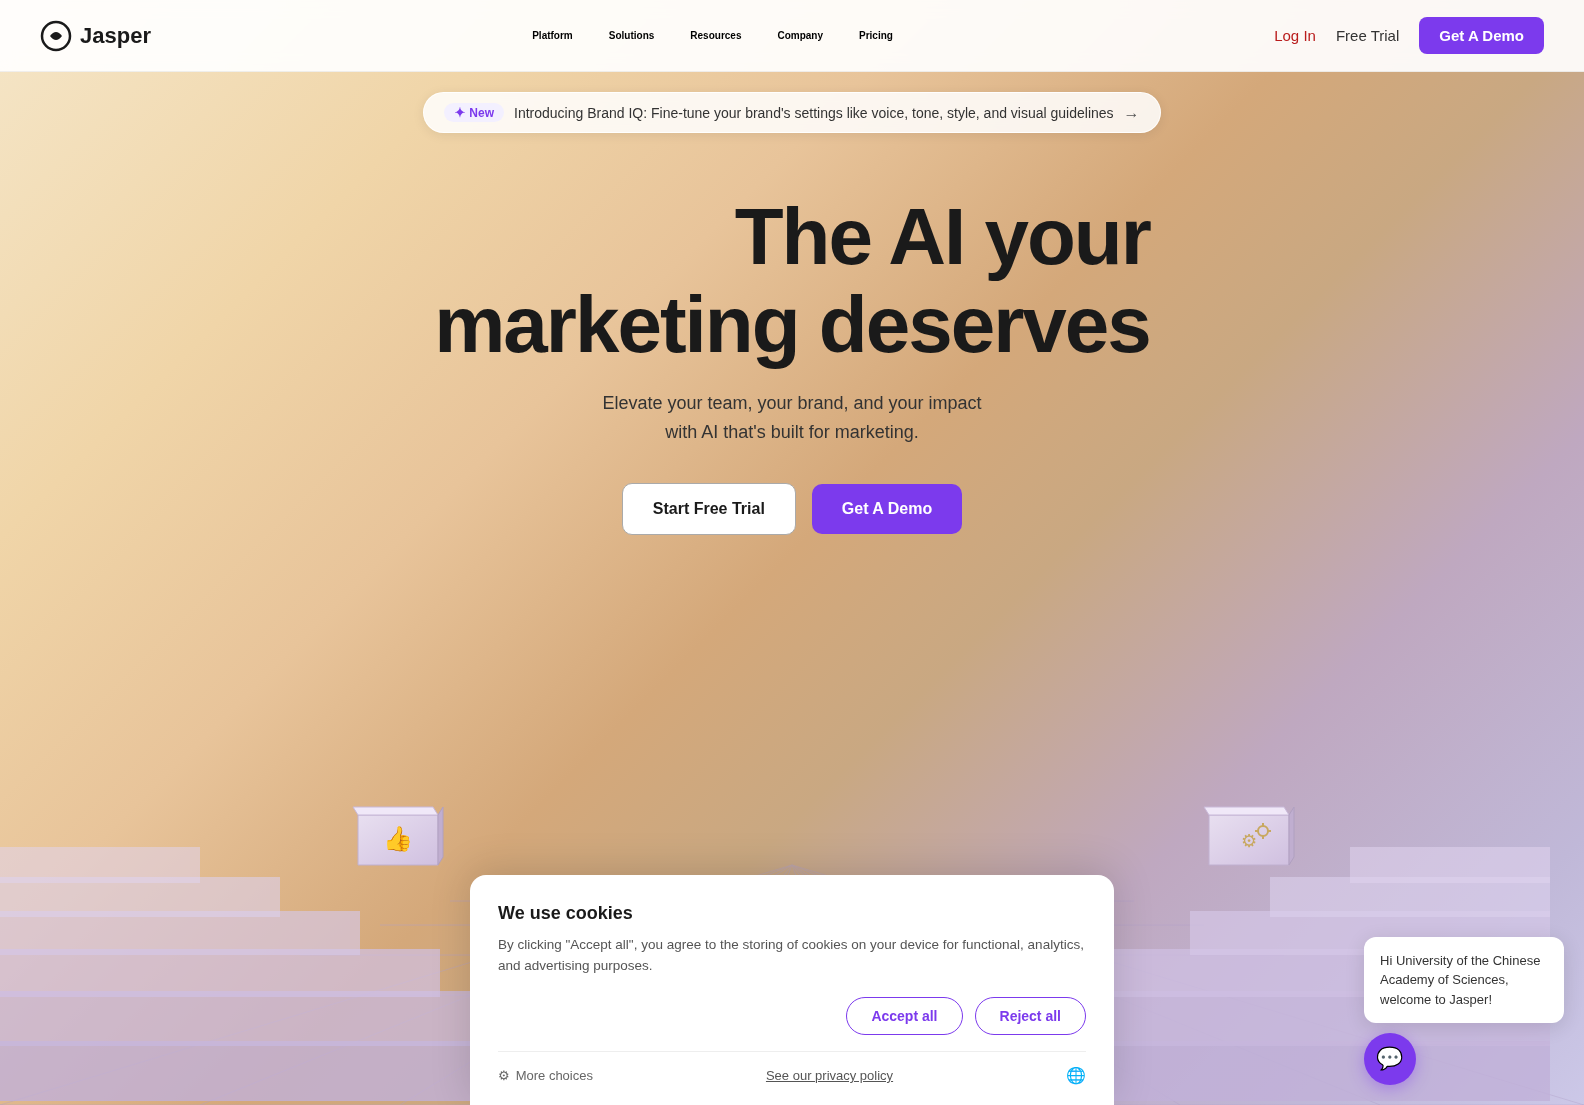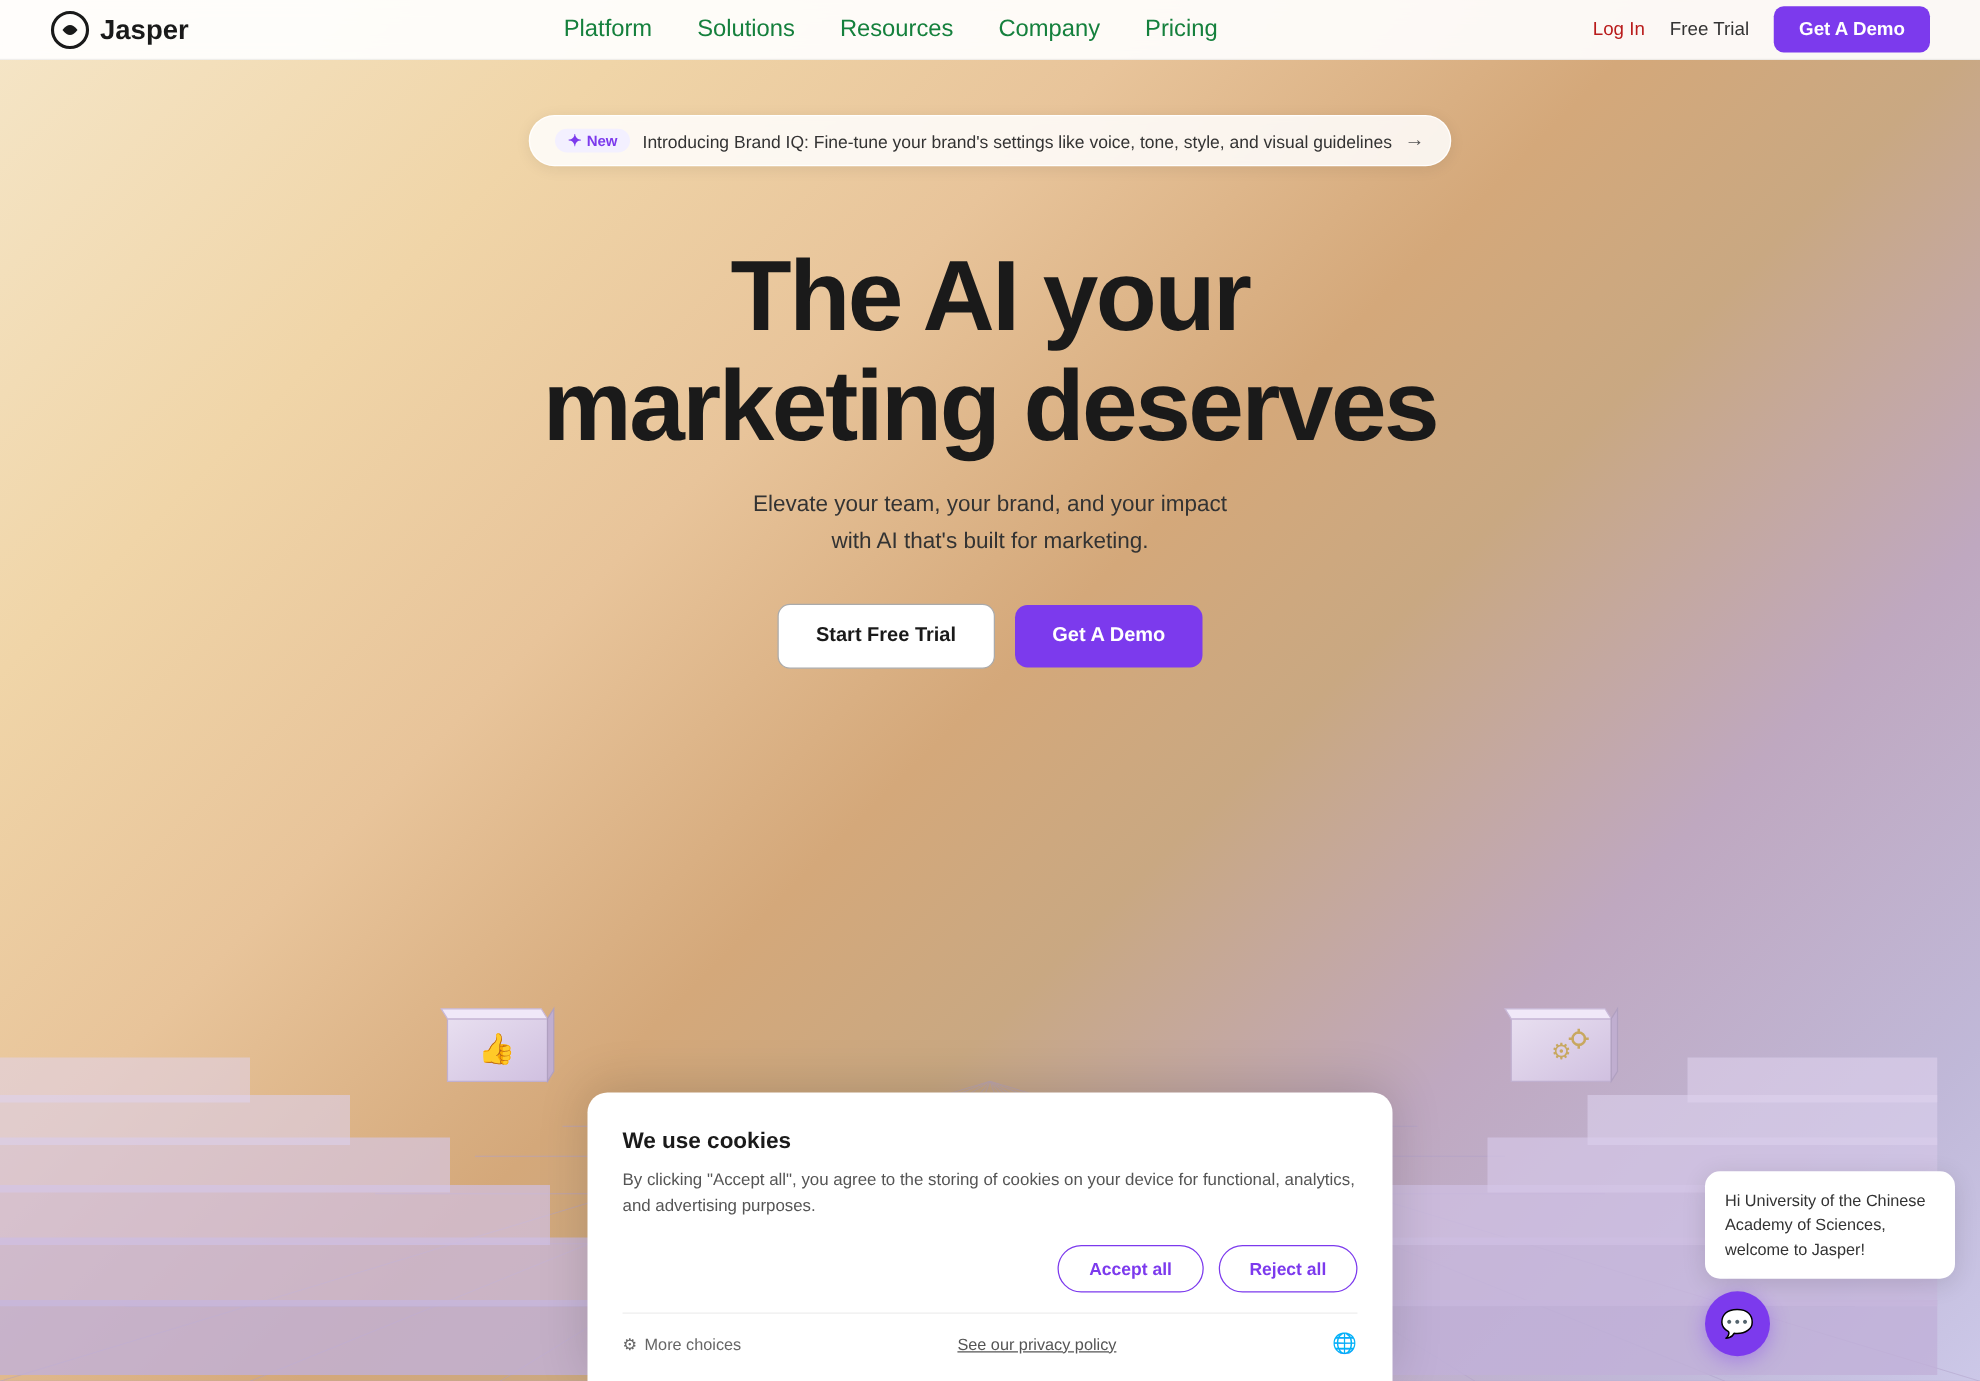--- a/index.html
+++ b/index.html
@@ -2,28 +2,28 @@
 <html><head>
   <meta charset="utf-8">
   <style>
     * { margin: 0; padding: 0; box-sizing: border-box; }
     body { font-family: -apple-system, BlinkMacSystemFont, 'Segoe UI', sans-serif; overflow-x: hidden; width: 1584px; min-height: 1105px; position: relative; }
 
     
     .navbar {
       position: fixed; top: 0; left: 0; right: 0; z-index: 100;
       display: flex; align-items: center; justify-content: space-between;
-      padding: 0 40px; height: 48px;
+      padding: 0 40px; height: 72px;
       background: rgba(255,255,255,0.92); backdrop-filter: blur(8px);
       border-bottom: 1px solid rgba(0,0,0,0.06);
     }
     .nav-logo { display: flex; align-items: center; gap: 8px; font-size: 22px; font-weight: 700; color: #1a1a1a; }
     .nav-logo-icon { width: 32px; height: 32px; }
     .nav-links { display: flex; align-items: center; gap: 36px; }
-    .nav-links a { font-size: 19px; color: #15803d; text-decoration: none; font-weight: 400; cursor: pointer; }
+    .nav-links a { font-size: 10px; color: #000000; text-decoration: none; font-weight: 700; cursor: pointer; }
     .nav-actions { display: flex; align-items: center; gap: 20px; }
     .btn-login { font-size: 15px; color: #b91c1c; text-decoration: none; cursor: pointer; font-weight: 400; }
     .btn-free-trial { font-size: 15px; color: #333; text-decoration: none; cursor: pointer; font-weight: 450; }
     .btn-get-demo-nav {
       background: #7c3aed; color: #fff; border: none; border-radius: 8px;
       padding: 10px 20px; font-size: 15px; font-weight: 600; cursor: pointer;
     }
 
     
     .hero {
@@ -50,20 +50,21 @@
     .announcement .badge-new .sparkle { font-size: 13px; }
     .announcement .arrow { color: #555; font-size: 16px; }
 
     
     .hero-content {
       text-align: center; margin-top: 60px; padding: 0 40px;
     }
     .hero-headline {
       font-size: 80px; font-weight: 800; color: #1a1a1a; line-height: 1.1;
       letter-spacing: -2px;
+      text-align: right;
     }
     .hero-subtext {
       margin-top: 20px; font-size: 18px; color: #333; line-height: 1.6;
     }
     .hero-buttons {
       margin-top: 36px; display: flex; gap: 16px; justify-content: center; align-items: center;
     }
     .btn-start-trial {
       background: #fff; color: #1a1a1a; border: 1.5px solid #aaa;
       border-radius: 10px; padding: 16px 30px; font-size: 16px; font-weight: 600;

